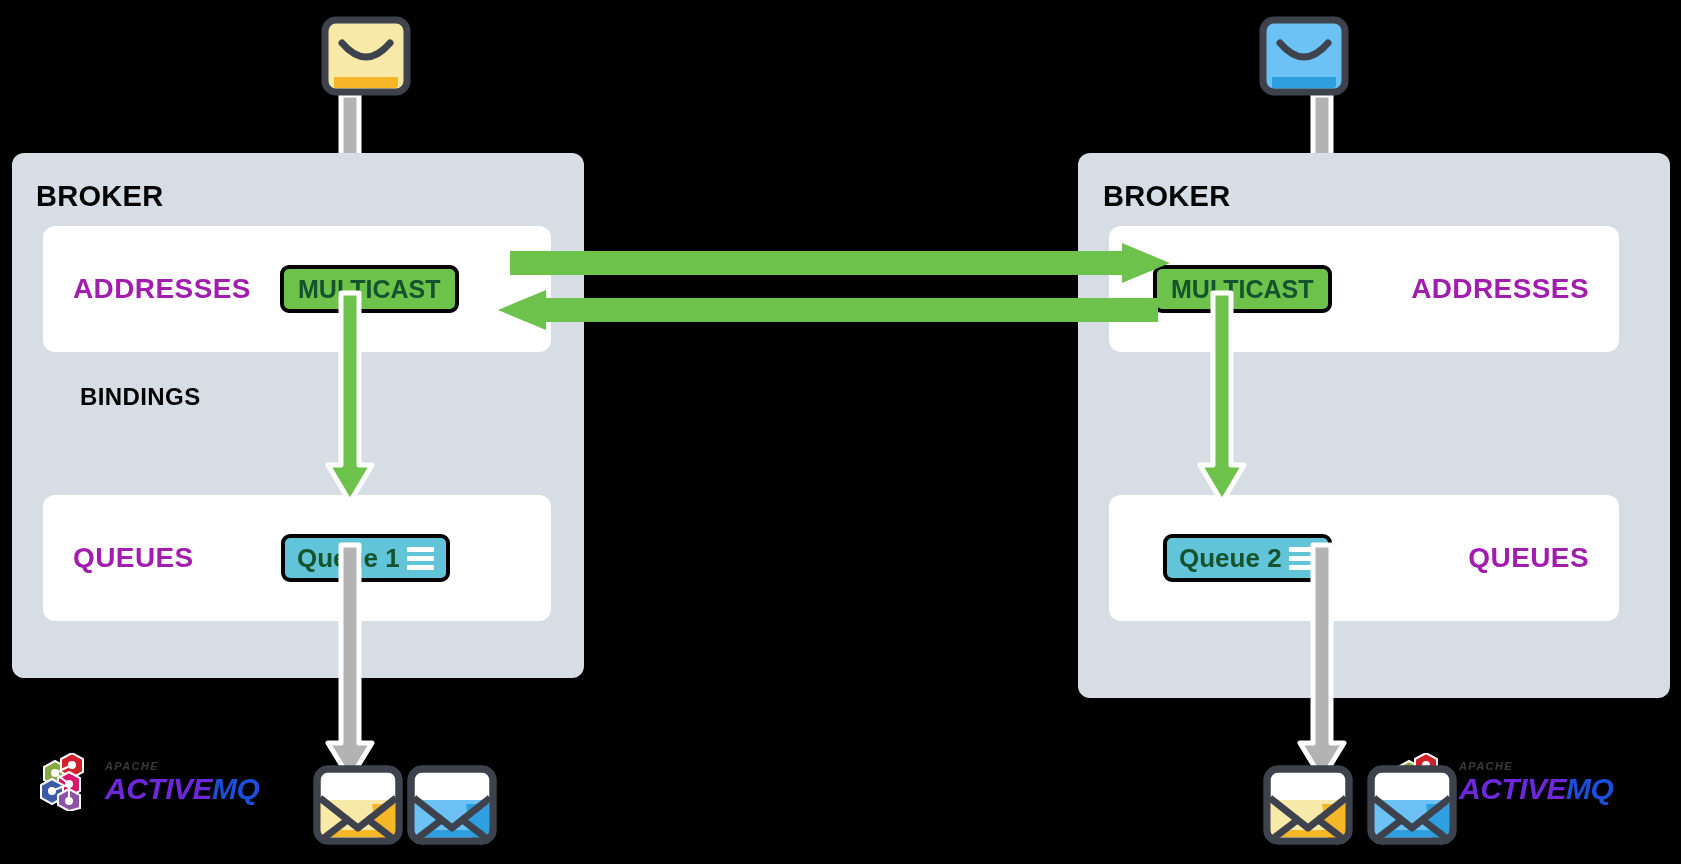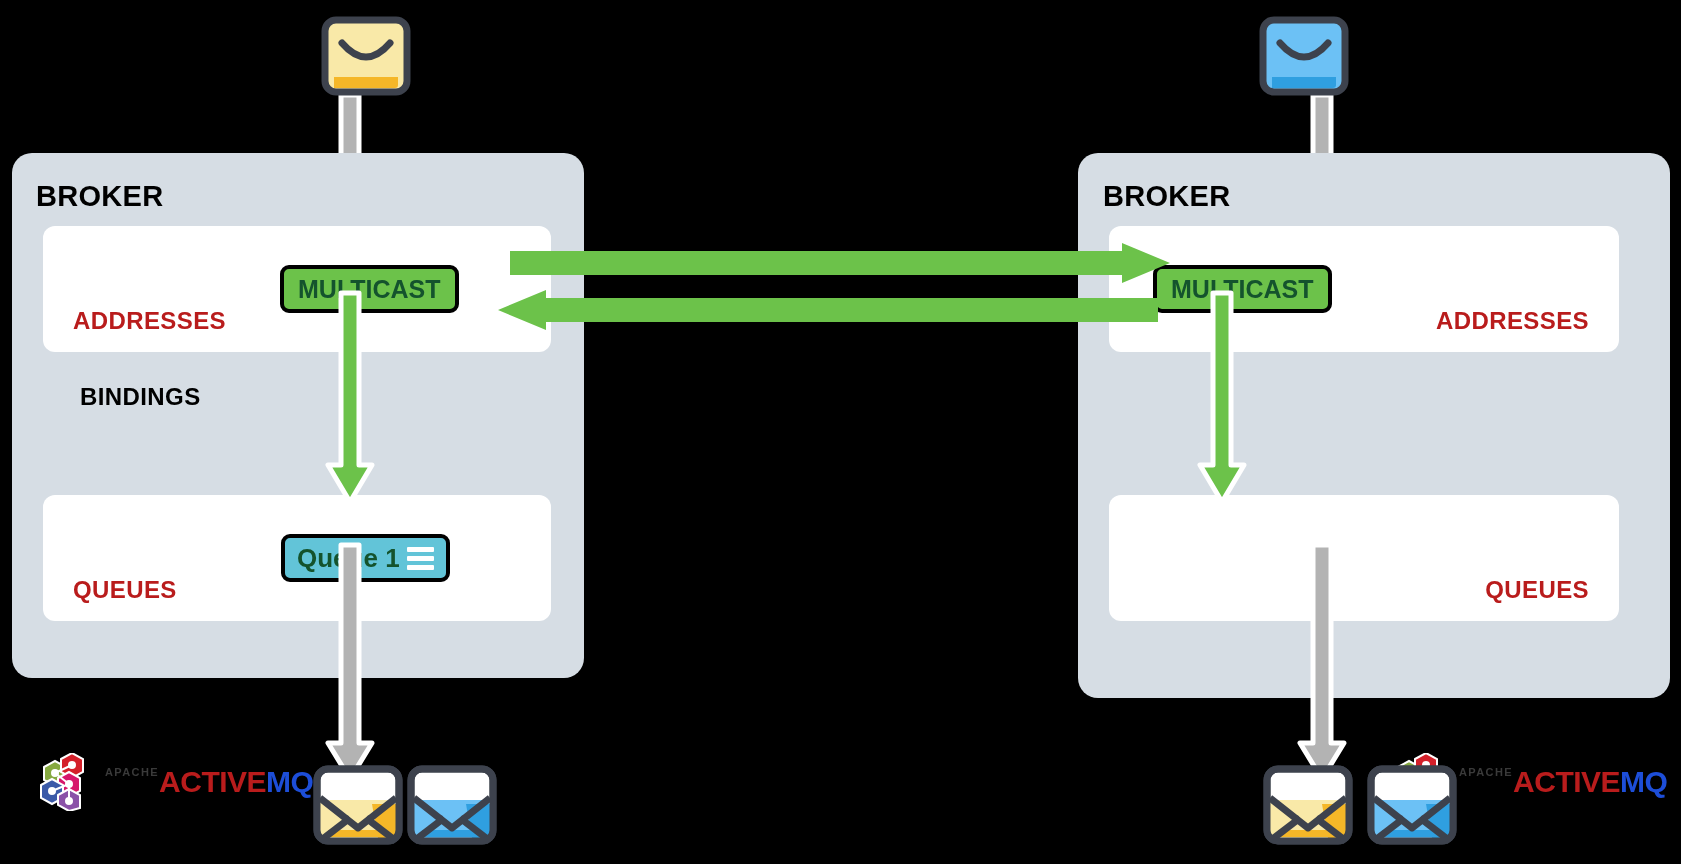--- a/index.html
+++ b/index.html
@@ -4,21 +4,21 @@
 <style>
   html,body{margin:0;padding:0;background:#000;}
   body{
     width:1681px;height:864px;position:relative;overflow:hidden;
     font-family:"Liberation Sans", sans-serif;
   }
   .stage{position:absolute;inset:0;}
 
   
   .broker{
-    position:absolute;background:#d6dde4;border-radius:20px;
+    position:absolute;background:#d6dde4;border-radius:12px;
   }
   #broker-left{left:12px;top:153px;width:572px;height:525px;}
   #broker-right{left:1078px;top:153px;width:592px;height:545px;}
 
   .broker-title{
     position:absolute;font-weight:bold;font-size:29px;color:#000;
     letter-spacing:.3px;white-space:nowrap;
   }
   #broker-left .broker-title{left:24px;top:27px;}
   #broker-right .broker-title{left:25px;top:27px;}
@@ -26,22 +26,22 @@
   
   .row{
     position:absolute;background:#fff;border-radius:12px;
   }
   #addr-row-l{left:31px;top:73px;width:508px;height:126px;}
   #queue-row-l{left:31px;top:342px;width:508px;height:126px;}
   #addr-row-r{left:31px;top:73px;width:510px;height:126px;}
   #queue-row-r{left:31px;top:342px;width:510px;height:126px;}
 
   .row-label{
-    position:absolute;font-weight:bold;font-size:24px;color:#b91c1c;
-    letter-spacing:.4px;white-space:nowrap;top:50%;transform:translateY(-50%);margin-top:32px;
+    position:absolute;font-weight:bold;font-size:28px;color:#a21caf;
+    letter-spacing:.4px;white-space:nowrap;top:50%;transform:translateY(-50%);
   }
   .row-label.left{left:30px;}
   .row-label.right{right:30px;}
 
   .bindings-label{
     position:absolute;font-weight:bold;font-size:24px;color:#000;
     letter-spacing:.4px;white-space:nowrap;left:49px;top:230px;margin-left:19px;
   }
 
   
@@ -67,27 +67,27 @@
   .arrow{position:absolute;}
   .arrow svg{display:block;overflow:visible;}
 
   
   .env{position:absolute;}
   .env svg{display:block;}
 
   
   .logo{position:absolute;display:flex;align-items:center;gap:9px;}
   .logo .mark{width:62px;height:58px;flex:0 0 auto;}
-  .logo .wordmark{display:flex;line-height:1;}
+  .logo .wordmark{display:flex;flex-direction:column;line-height:1;font-style:italic;}
   .logo .apache{
     font-size:11px;font-weight:bold;color:#3a3a3a;letter-spacing:1.4px;
     margin-bottom:2px;
   }
   .logo .amq{font-size:30px;font-weight:bold;letter-spacing:-.5px;}
-  .logo .amq .a{color:#b91c1c;}
+  .logo .amq .a{color:#6d28d9;}
   .logo .amq .m{color:#1d4ed8;}
   #logo-left{left:22px;top:600px;}
   #logo-right{left:310px;top:600px;}
 </style>
 </head>
 <body>
 
 <div class="stage">
 
   <div class="arrow" style="left:322px;top:95px;width:56px;height:130px;">
@@ -167,20 +167,28 @@
 
     <div class="row" id="addr-row-r">
       <div class="row-label right">ADDRESSES</div>
       <div class="pill multicast" id="mc-right">
         <span>MULTICAST</span>
       </div>
     </div>
 
     <div class="row" id="queue-row-r">
       <div class="row-label right">QUEUES</div>
+      <div class="pill queue" id="q-right">
+        <span>Queue 2</span>
+        <span class="list-icon">
+            <i></i>
+            <i></i>
+            <i></i>
+          </span>
+      </div>
     </div>
 
     <div class="arrow" style="left:116px;top:140px;width:56px;height:215px;">
       <svg width="56" height="215" viewBox="0 0 56 215">
         <path d="M19,0 L37,0 L37,172 L50,172 L28,209 L6,172 L19,172 Z" fill="#6cc24a" stroke="#ffffff" stroke-width="5" stroke-linejoin="round"></path>
       </svg>
     </div>
 
     <div class="logo" id="logo-right">
       <svg class="mark" viewBox="0 0 62 58">

